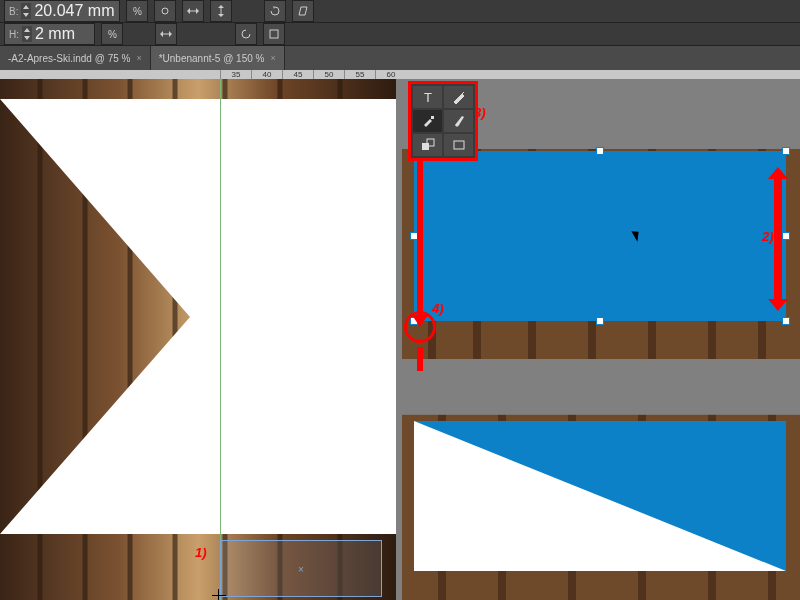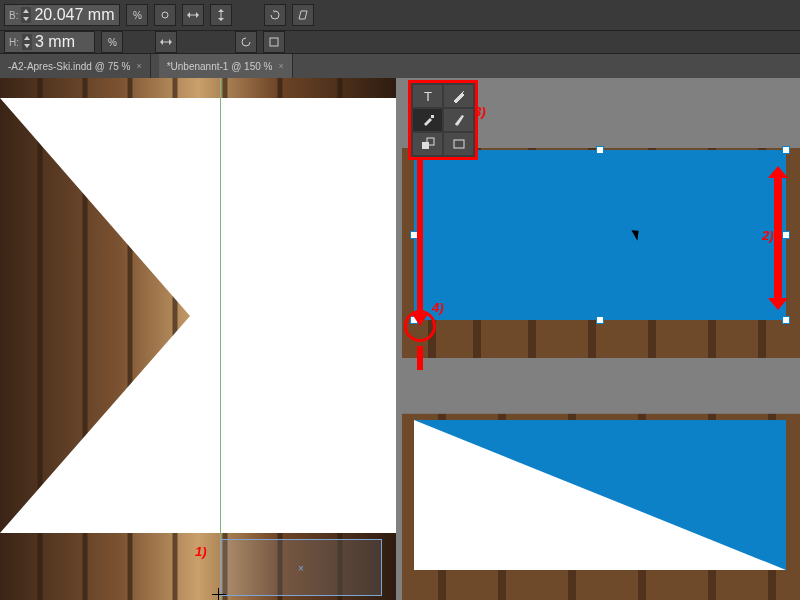--- a/index.html
+++ b/index.html
@@ -5,21 +5,21 @@
   html,body{margin:0;padding:0;width:800px;height:600px;background:#1a1a1a;font-family:Arial,sans-serif;font-size:11px;color:#ccc;overflow:hidden}
   .app{display:flex;flex-direction:column;width:800px;height:600px}
   .topbar{display:flex;align-items:center;height:40px;background:#3a3a3a;border-bottom:1px solid #222;gap:6px;padding:0 4px}
   .field{display:flex;align-items:center;background:#565656;border:1px solid #222;height:20px;padding:0 4px;gap:3px}
   .field .lab{color:#bbb;font-size:10px}
   .field .val{color:#eee;font-size:16px;min-width:55px}
   .field .arrows{display:flex;flex-direction:column;gap:0}
   .ar{width:10px;height:8px;background:#444;display:flex;align-items:center;justify-content:center}
   .ar svg{width:6px;height:4px}
   .iconbtn{width:20px;height:20px;background:#4a4a4a;border:1px solid #222;display:flex;align-items:center;justify-content:center}
-  .tabstrip{display:flex;align-items:center;height:24px;background:#4a4a4a;gap:8px}
+  .tabstrip{display:flex;align-items:center;height:24px;background:#4a4a4a;gap:0}
   .tab{display:flex;align-items:center;height:24px;padding:0 8px;font-size:10px;color:#ccc;border-right:1px solid #2a2a2a;gap:6px}
   .tab.active{background:#5a5a5a}
   .tab .x{color:#999;font-size:9px}
   .ruler{display:flex;height:14px;background:#c8c8c8;color:#333;font-size:8px;align-items:center}
   .ruler span{flex:none;width:30px;text-align:center;border-left:1px solid #888}
   .split{display:flex;flex:1}
   .left{width:396px;position:relative;background:#808080}
   .right{flex:1;display:flex;flex-direction:column;gap:6px;background:#808080;padding:0 0 0 6px}
   .wood{position:absolute;inset:0}
   .canvasL{position:relative;width:396px;height:522px}
@@ -118,21 +118,21 @@
             <svg viewBox="0 0 6 4">
               <path d="M0 4 L3 0 L6 4 Z" fill="#ccc"></path>
             </svg>
           </span>
         <span class="ar">
             <svg viewBox="0 0 6 4">
               <path d="M0 0 L3 4 L6 0 Z" fill="#ccc"></path>
             </svg>
           </span>
       </span>
-      <span class="val">3 mm</span>
+      <span class="val">2 mm</span>
     </div>
     <div class="iconbtn">
         <svg width="12" height="12">
           <text x="2" y="10" font-size="10" fill="#ccc">%</text>
         </svg>
       </div>
     <div style="width:20px"></div>
     <div class="iconbtn">
         <svg width="14" height="12" viewBox="0 0 14 12">
           <path d="M1 6 L4 3 L4 9 Z M13 6 L10 3 L10 9 Z" fill="#ccc"></path>
@@ -151,25 +151,34 @@
         </svg>
       </div>
   </div>
 
   <div class="tabstrip">
     <div class="tab">
       <span>-A2-Apres-Ski.indd @ 75 %</span>
       <span class="x">×</span>
     </div>
     <div class="tab active">
-      <span>*Unbenannt-1 @ 150 %</span>
+      <span>*Unbenannt-5 @ 150 %</span>
       <span class="x">×</span>
     </div>
   </div>
 
+  <div class="ruler">
+    <span style="width:220px;border:none"></span>
+    <span>35</span>
+    <span>40</span>
+    <span>45</span>
+    <span>50</span>
+    <span>55</span>
+    <span>60</span>
+  </div>
 
   <div class="split">
 
     <div class="left">
       <div class="canvasL">
 
         <svg class="wood" viewBox="0 0 396 522" preserveAspectRatio="none">
           <defs>
             <linearGradient id="w1" x1="0" x2="1">
                 <stop offset="0" stop-color="#3a2416"></stop>

